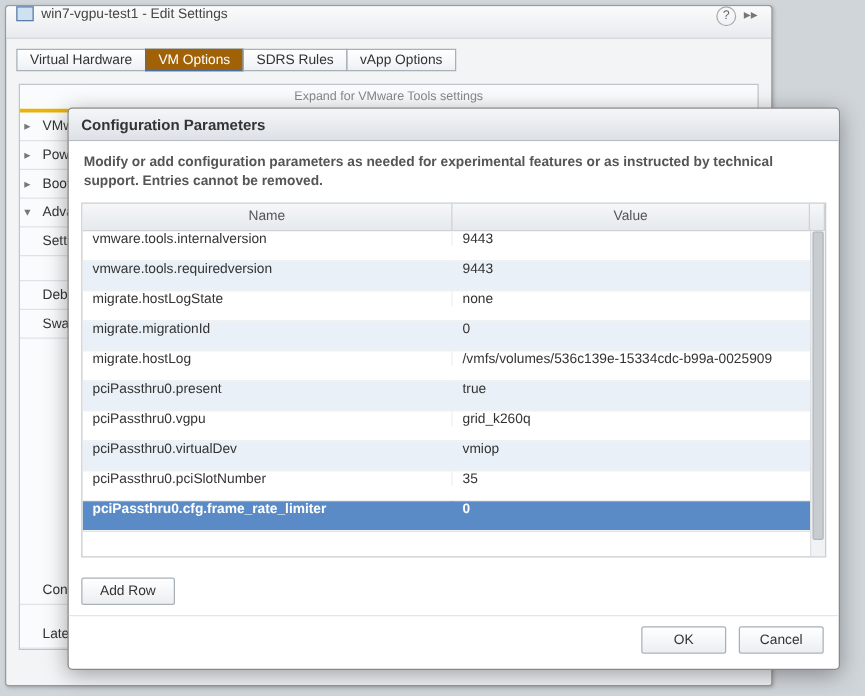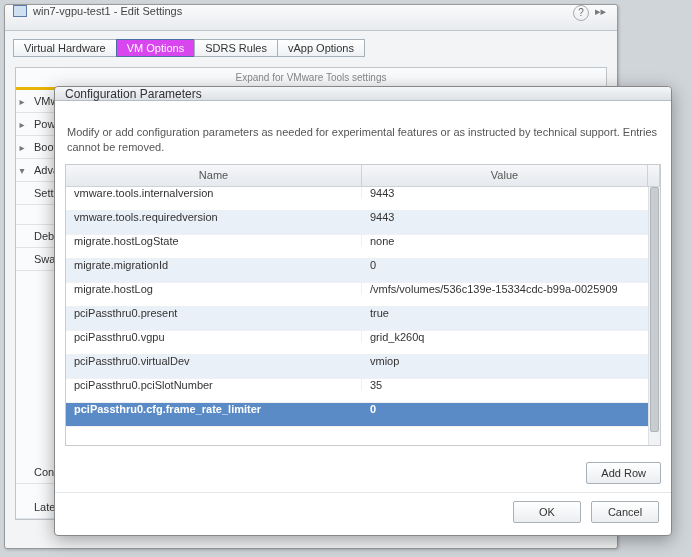--- a/index.html
+++ b/index.html
@@ -7,34 +7,34 @@
 
 .main-window { position: absolute; top: 4px; left: 4px; width: 614px; height: 545px; background: #f2f4f6; border: 1px solid #999; border-radius: 3px; box-shadow: 1px 1px 3px rgba(0,0,0,0.2); }
 .titlebar { height: 26px; background: linear-gradient(#fafbfc, #e8ebee); border-bottom: 1px solid #c0c5ca; display: flex; align-items: flex-start; padding: 0 8px; border-radius: 3px 3px 0 0; }
 .titlebar .vm-icon { width: 14px; height: 12px; border: 1px solid #5a7ba8; background: #cfe0f0; margin-right: 6px; }
 .titlebar .title { flex: 1; color: #444; }
 .titlebar .help { width: 16px; height: 16px; border: 1px solid #aaa; border-radius: 50%; text-align: center; line-height: 14px; color: #666; font-size: 10px; margin-right: 6px; }
 .titlebar .arrows { width: 14px; height: 14px; color: #777; font-size: 11px; }
 
 .tabs { display: flex; padding: 8px 8px 0 8px; gap: 0; }
 .tab { padding: 2px 10px; border: 1px solid #a8b0b8; background: linear-gradient(#fff, #eef1f4); cursor: pointer; margin-right: -1px; }
-.tab.active { background: #d946ef; color: #fff; border-color: #4a6fa5; }
+.tab.active { background: #a16207; color: #fff; border-color: #4a6fa5; }
 
 .main-content { padding: 10px; display: flex; gap: 10px; }
 .sidebar { width: 100%; border: 1px solid #c0c5ca; background: #fafbfc; }
 .row { display: flex; align-items: center; border-bottom: 1px solid #e0e3e6; }
 .row .arrow { width: 12px; text-align: center; color: #777; font-size: 10px; }
 .row .lbl { padding: 5px 6px; flex: 0 0 auto; }
 .expand-banner { text-align: center; color: #888; padding: 4px; font-size: 10px; border-bottom: 3px solid #eab308; }
 .settings-indent { padding-left: 18px; }
 
 
 .modal { position: absolute; left: 54px; top: 86px; width: 618px; height: 450px; background: #fff; border: 1px solid #888; border-radius: 4px; box-shadow: 0 4px 18px rgba(0,0,0,0.35); display: flex; flex-direction: column; }
-.modal-title { height: 14px; background: linear-gradient(#f5f6f8, #dde1e6); border-bottom: 1px solid #b5bcc4; border-radius: 4px 4px 0 0; display: flex; align-items: center; padding: 0 10px; font-weight: normal; color: #333; font-size: 12px; }
-.modal-desc { padding: 24px 12px 8px 12px; color: #555; line-height: 1.4; }
+.modal-title { height: 26px; background: linear-gradient(#f5f6f8, #dde1e6); border-bottom: 1px solid #b5bcc4; border-radius: 4px 4px 0 0; display: flex; align-items: center; padding: 0 10px; font-weight: bold; color: #333; font-size: 12px; }
+.modal-desc { padding: 10px 12px 8px 12px; color: #555; line-height: 1.4; font-weight: bold; }
 
 .grid-wrap { flex: 1; border: 1px solid #c8ccd0; margin: 0 10px; display: flex; flex-direction: column; overflow: hidden; }
 .grid-head { display: flex; height: 22px; background: linear-gradient(#f5f7f9, #e6e9ed); border-bottom: 1px solid #cdd2d7; }
 .grid-head .col { border-right: 1px solid #cdd2d7; display: flex; align-items: center; justify-content: center; color: #555; }
 .col-name { width: 296px; flex-shrink: 0; }
 .col-value { flex: 1; }
 .col-scroll { width: 12px; flex-shrink: 0; }
 
 .grid-body { flex: 1; display: flex; overflow: hidden; }
 .grid-rows { flex: 1; overflow: hidden; }
@@ -42,21 +42,21 @@
 .grow.alt { background: #eaf0f7; }
 .grow .gname { width: 296px; padding: 0 8px; border-right: 1px solid #eef0f2; white-space: nowrap; overflow: hidden; }
 .grow .gvalue { flex: 1; padding: 0 8px; white-space: nowrap; overflow: hidden; }
 .grow.selected { background: #5b8bc7; color: #fff; font-weight: bold; }
 .grow.selected .gname { border-right-color: #5b8bc7; }
 .grow.empty .gname { border-right: 1px solid #eef0f2; }
 
 .scrollbar { width: 12px; background: #f0f2f4; border-left: 1px solid #dde0e4; position: relative; }
 .scroll-thumb { position: absolute; left: 1px; right: 1px; top: 0; height: 95%; background: #c8ccd0; border: 1px solid #b0b5ba; border-radius: 2px; }
 
-.addrow-bar { padding: 16px 10px 4px 10px; display: flex; justify-content: flex-end; }
+.addrow-bar { padding: 16px 10px 4px 10px; display: flex; }
 .btn { padding: 4px 14px; background: linear-gradient(#fff, #ebeef1); border: 1px solid #a8b0b8; border-radius: 2px; cursor: pointer; color: #333; font-size: 11px; }
 
 .modal-buttons { padding: 8px 12px 12px 12px; display: flex; justify-content: flex-end; gap: 10px; border-top: 1px solid #e3e6ea; margin-top: 4px; }
 .modal-buttons .btn { min-width: 68px; }
 
 
 </style>
 </head>
 <body>
 

